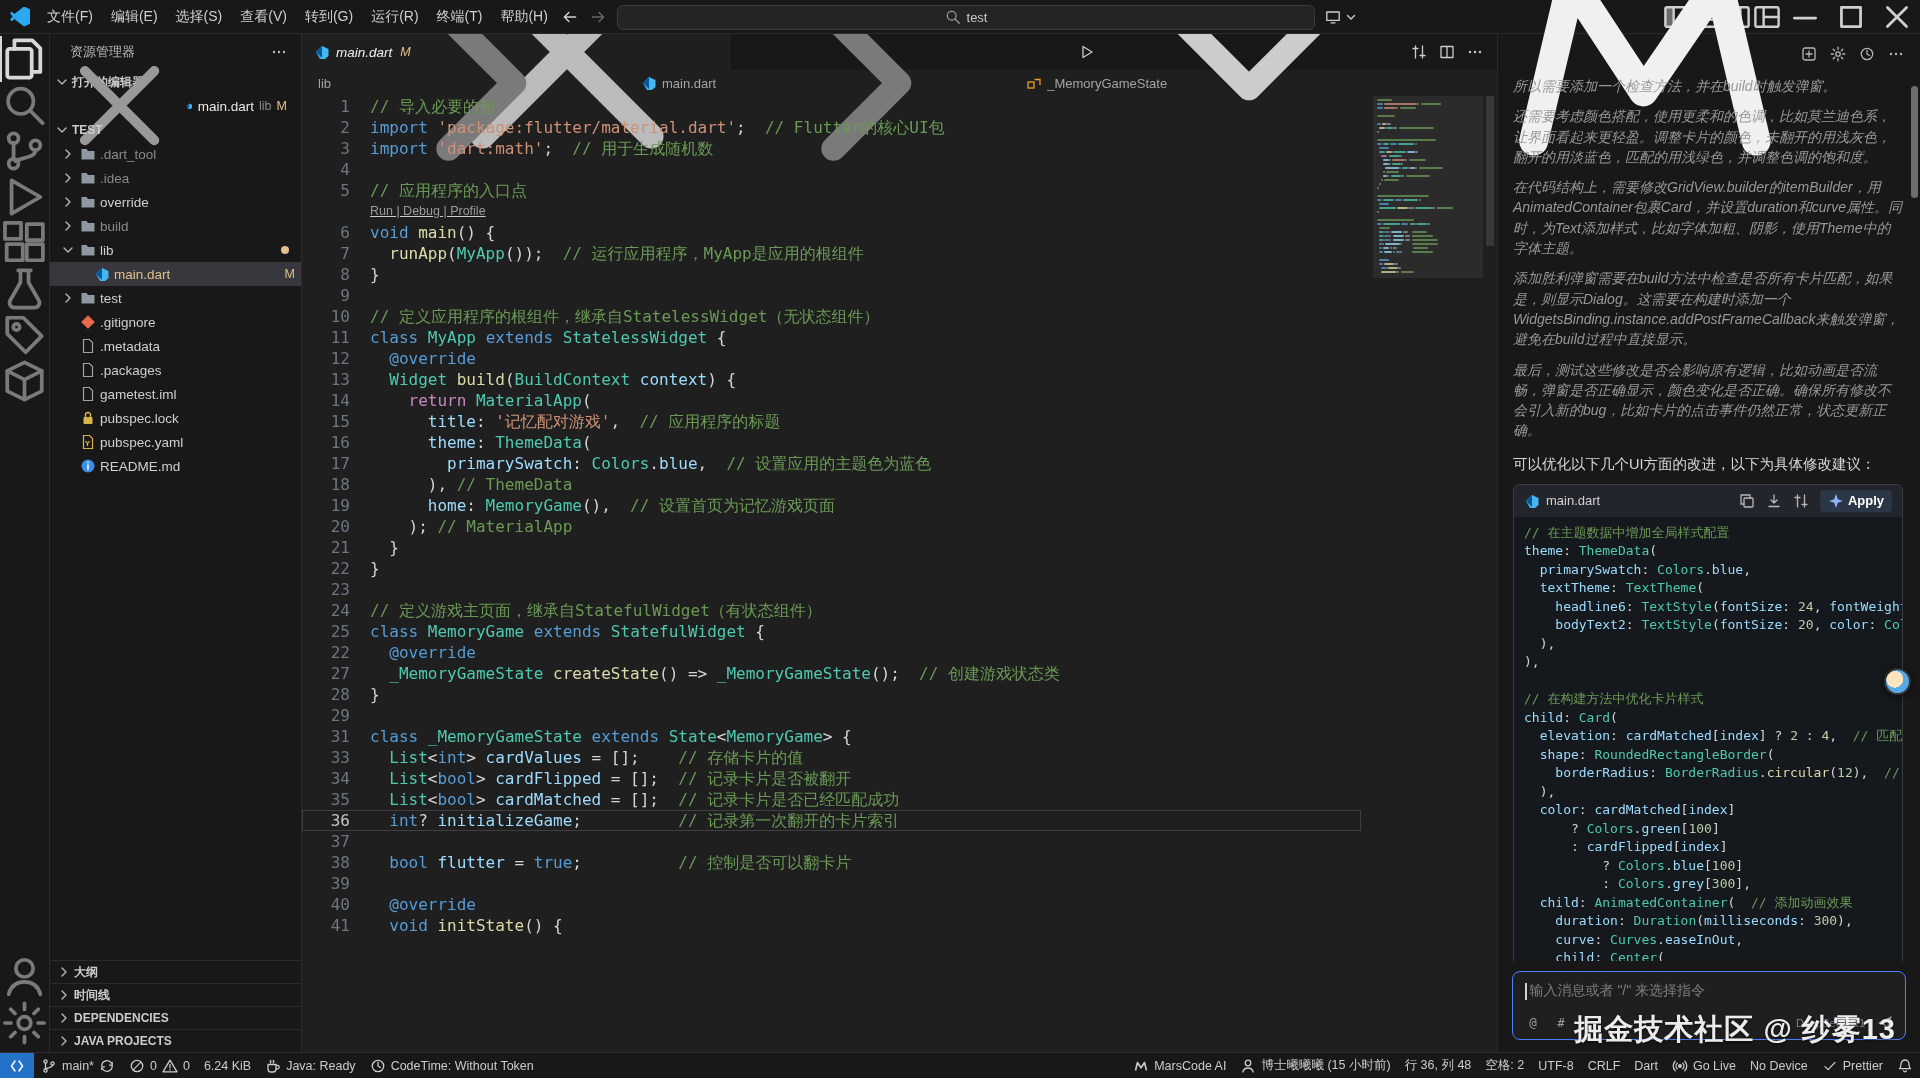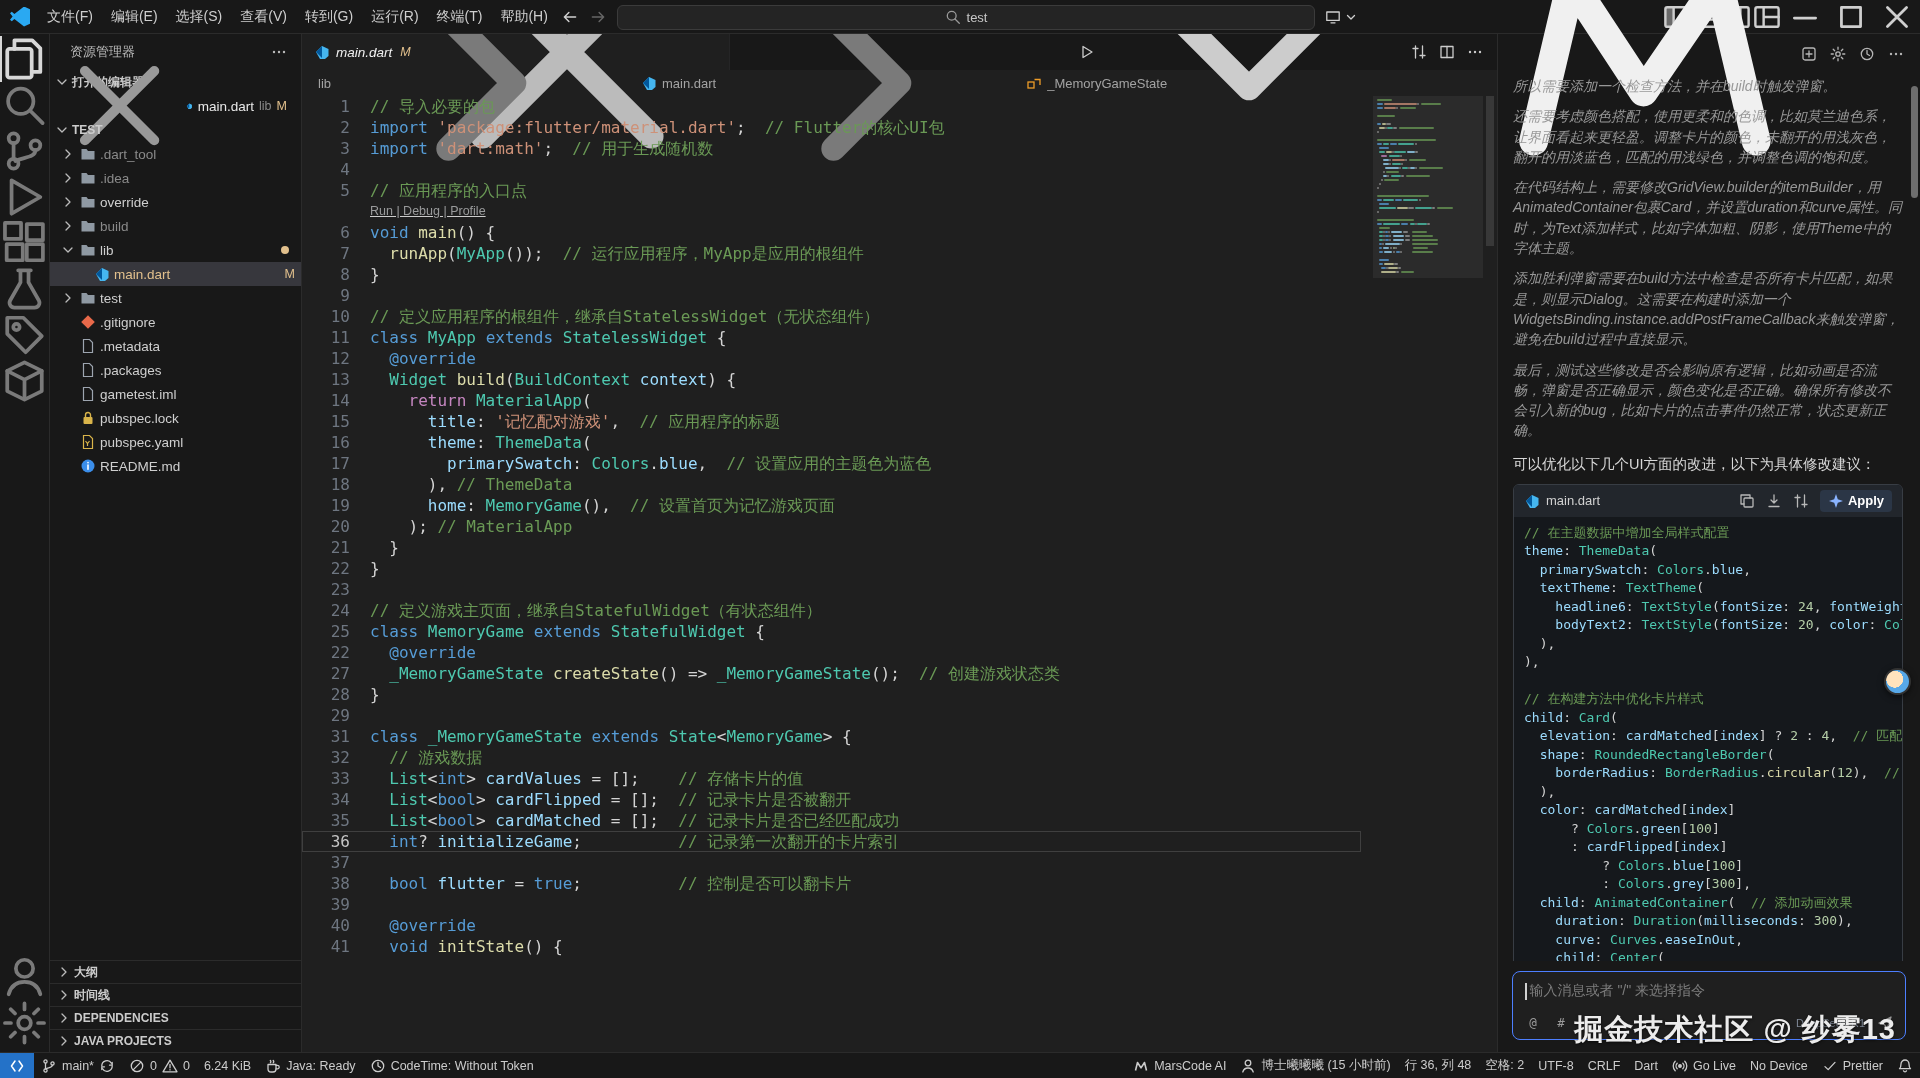--- a/index.html
+++ b/index.html
@@ -652,21 +652,20 @@
             <div class="code-line"><span class="ln">21</span><span class="lc"><span class="tk-p">  }</span></span></div>
             <div class="code-line"><span class="ln">22</span><span class="lc"><span class="tk-p">}</span></span></div>
             <div class="code-line"><span class="ln">23</span><span class="lc"></span></div>
             <div class="code-line"><span class="ln">24</span><span class="lc"><span class="tk-c">// 定义游戏主页面，继承自StatefulWidget（有状态组件）</span></span></div>
             <div class="code-line"><span class="ln">25</span><span class="lc"><span class="tk-k">class</span><span class="tk-p"> </span><span class="tk-t">MemoryGame</span><span class="tk-p"> </span><span class="tk-k">extends</span><span class="tk-p"> </span><span class="tk-t">StatefulWidget</span><span class="tk-p"> {</span></span></div>
             <div class="code-line"><span class="ln">22</span><span class="lc"><span class="tk-p">  </span><span class="tk-k">@override</span></span></div>
             <div class="code-line"><span class="ln">27</span><span class="lc"><span class="tk-p">  </span><span class="tk-t">_MemoryGameState</span><span class="tk-p"> </span><span class="tk-f">createState</span><span class="tk-p">() =&gt; </span><span class="tk-t">_MemoryGameState</span><span class="tk-p">();  </span><span class="tk-c">// 创建游戏状态类</span></span></div>
             <div class="code-line"><span class="ln">28</span><span class="lc"><span class="tk-p">}</span></span></div>
             <div class="code-line"><span class="ln">29</span><span class="lc"></span></div>
             <div class="code-line"><span class="ln">31</span><span class="lc"><span class="tk-k">class</span><span class="tk-p"> </span><span class="tk-t">_MemoryGameState</span><span class="tk-p"> </span><span class="tk-k">extends</span><span class="tk-p"> </span><span class="tk-t">State</span><span class="tk-p">&lt;</span><span class="tk-t">MemoryGame</span><span class="tk-p">&gt; {</span></span></div>
-            <div class="code-line"><span class="ln">32</span><span class="lc"><span class="tk-p">  </span><span class="tk-c">// 游戏数据</span></span></div>
             <div class="code-line"><span class="ln">33</span><span class="lc"><span class="tk-p">  </span><span class="tk-t">List</span><span class="tk-p">&lt;</span><span class="tk-k">int</span><span class="tk-p">&gt; </span><span class="tk-v">cardValues</span><span class="tk-p"> = [];    </span><span class="tk-c">// 存储卡片的值</span></span></div>
             <div class="code-line"><span class="ln">34</span><span class="lc"><span class="tk-p">  </span><span class="tk-t">List</span><span class="tk-p">&lt;</span><span class="tk-k">bool</span><span class="tk-p">&gt; </span><span class="tk-v">cardFlipped</span><span class="tk-p"> = [];  </span><span class="tk-c">// 记录卡片是否被翻开</span></span></div>
             <div class="code-line"><span class="ln">35</span><span class="lc"><span class="tk-p">  </span><span class="tk-t">List</span><span class="tk-p">&lt;</span><span class="tk-k">bool</span><span class="tk-p">&gt; </span><span class="tk-v">cardMatched</span><span class="tk-p"> = [];  </span><span class="tk-c">// 记录卡片是否已经匹配成功</span></span></div>
             <div class="code-line current"><span class="ln" style="color: rgb(198, 198, 198);">36</span><span class="lc"><span class="tk-p">  </span><span class="tk-k">int</span><span class="tk-p">? </span><span class="tk-v">initializeGame</span><span class="tk-p">;          </span><span class="tk-c">// 记录第一次翻开的卡片索引</span></span></div>
             <div class="code-line"><span class="ln">37</span></div>
             <div class="code-line"><span class="ln">38</span><span class="lc"><span class="tk-p">  </span><span class="tk-k">bool</span><span class="tk-p"> </span><span class="tk-v">flutter</span><span class="tk-p"> = </span><span class="tk-k">true</span><span class="tk-p">;          </span><span class="tk-c">// 控制是否可以翻卡片</span></span></div>
             <div class="code-line"><span class="ln">39</span><span class="lc"></span></div>
             <div class="code-line"><span class="ln">40</span><span class="lc"><span class="tk-p">  </span><span class="tk-k">@override</span></span></div>
             <div class="code-line"><span class="ln">41</span><span class="lc"><span class="tk-p">  </span><span class="tk-k">void</span><span class="tk-p"> </span><span class="tk-f">initState</span><span class="tk-p">() {</span></span></div>
           </div>

